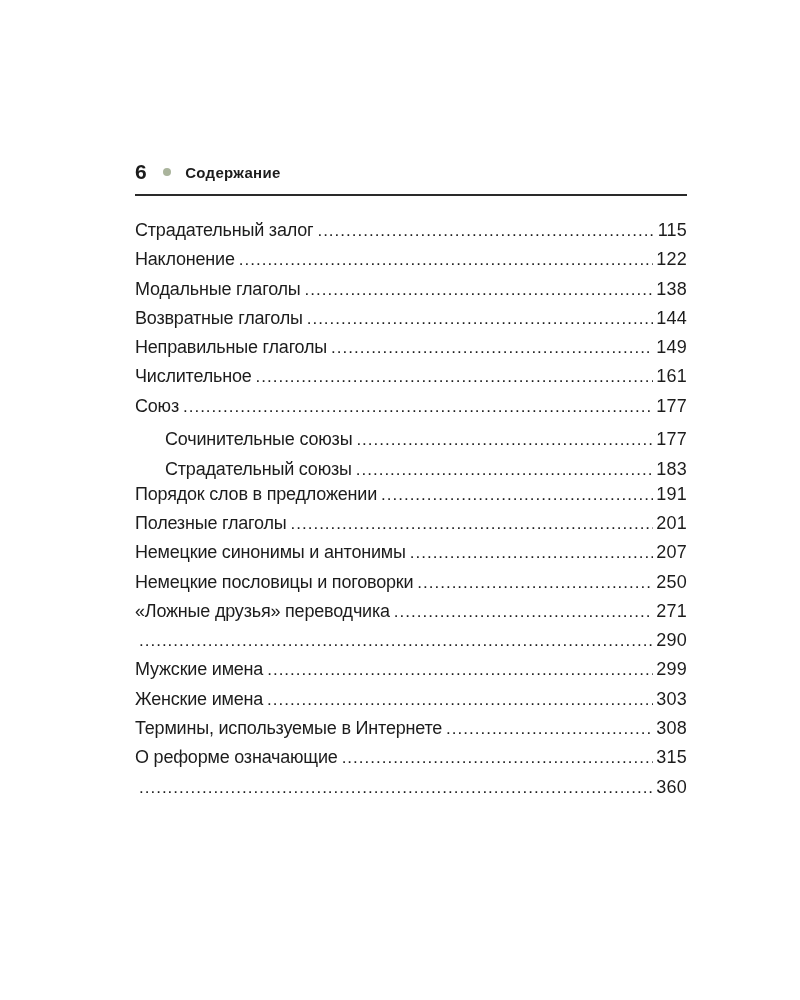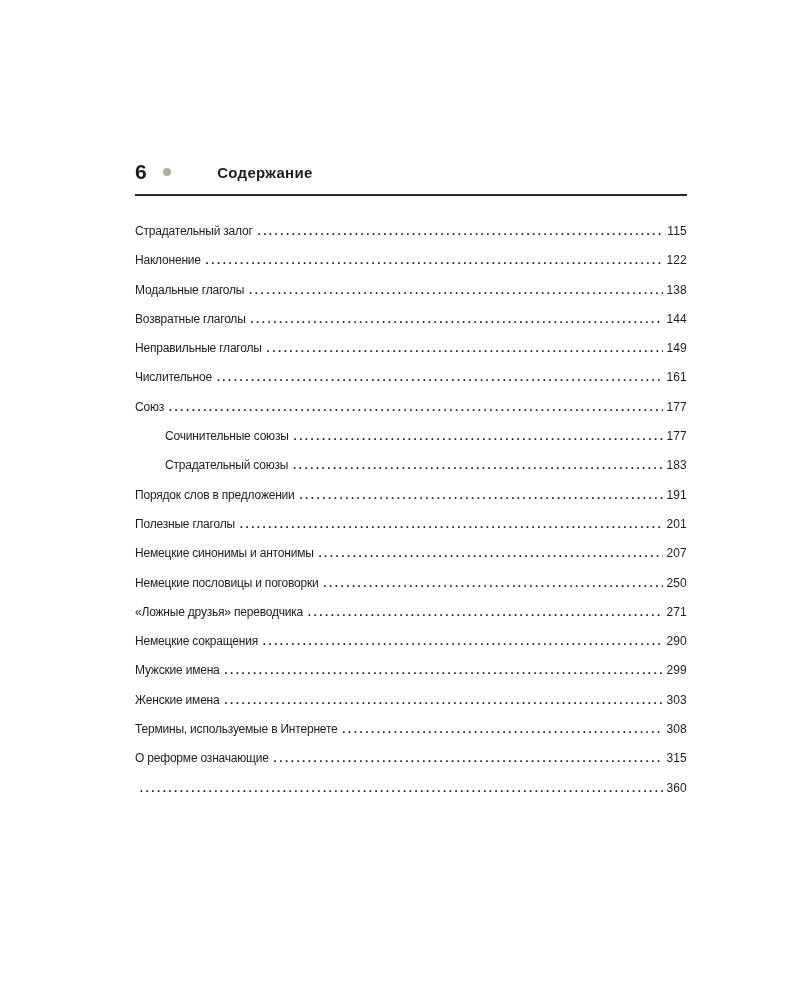--- a/index.html
+++ b/index.html
@@ -48,38 +48,38 @@
     height: 8px;
     border-radius: 50%;
     background: #aab49c;
     margin: 0 14px 0 16px;
   }
 
   .head-title {
     font-size: 15px;
     font-weight: bold;
     letter-spacing: 0.3px;
-    margin-left: 32px;
   }
 
   
   .toc-list {
     width: 100%;
   }
 
   .toc-row {
     display: flex;
     align-items: baseline;
     height: 29.3px;
-    font-size: 12px;
+    font-size: 18px;
     white-space: nowrap;
   }
 
   .toc-row.indent-1 {
     padding-left: 30px;
+    align-items: center;
   }
 
   .toc-title {
     flex: 0 0 auto;
     letter-spacing: -0.2px;
   }
 
   .toc-dots {
     flex: 1 1 auto;
     overflow: hidden;
@@ -194,21 +194,20 @@
   </div>
 
   <div class="toc-row">
     <span class="toc-title">«Ложные друзья» переводчика</span>
     <span class="toc-dots"></span>
     <span class="toc-page">271</span>
   </div>
 
 
   <div class="toc-row">
-    <span class="toc-title">Немецкие сокращения</span>
     <span class="toc-dots"></span>
     <span class="toc-page">290</span>
   </div>
 
   <div class="toc-row">
     <span class="toc-title">Мужские имена</span>
     <span class="toc-dots"></span>
     <span class="toc-page">299</span>
   </div>
 

